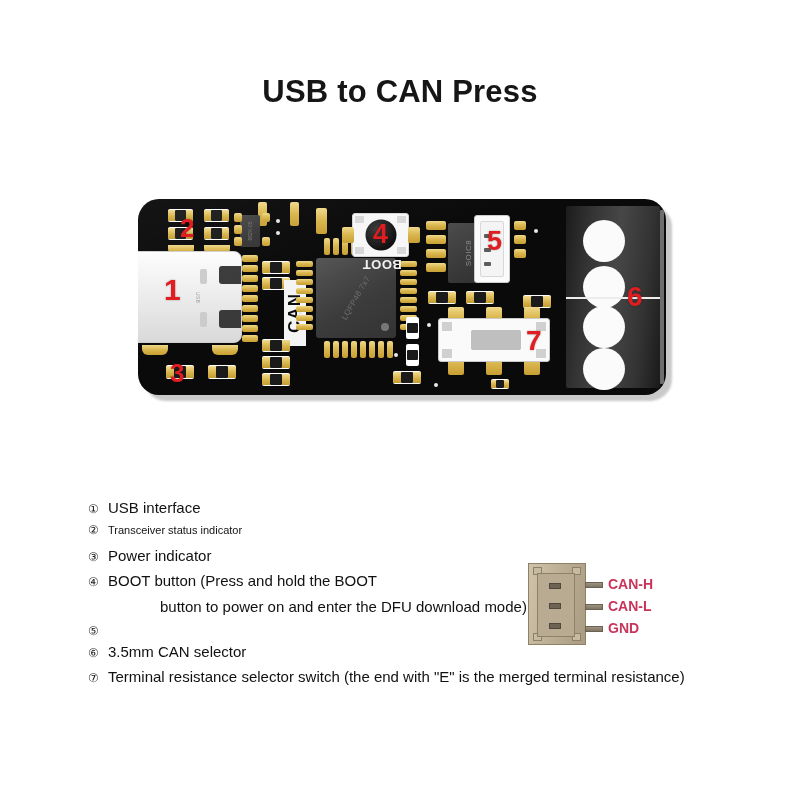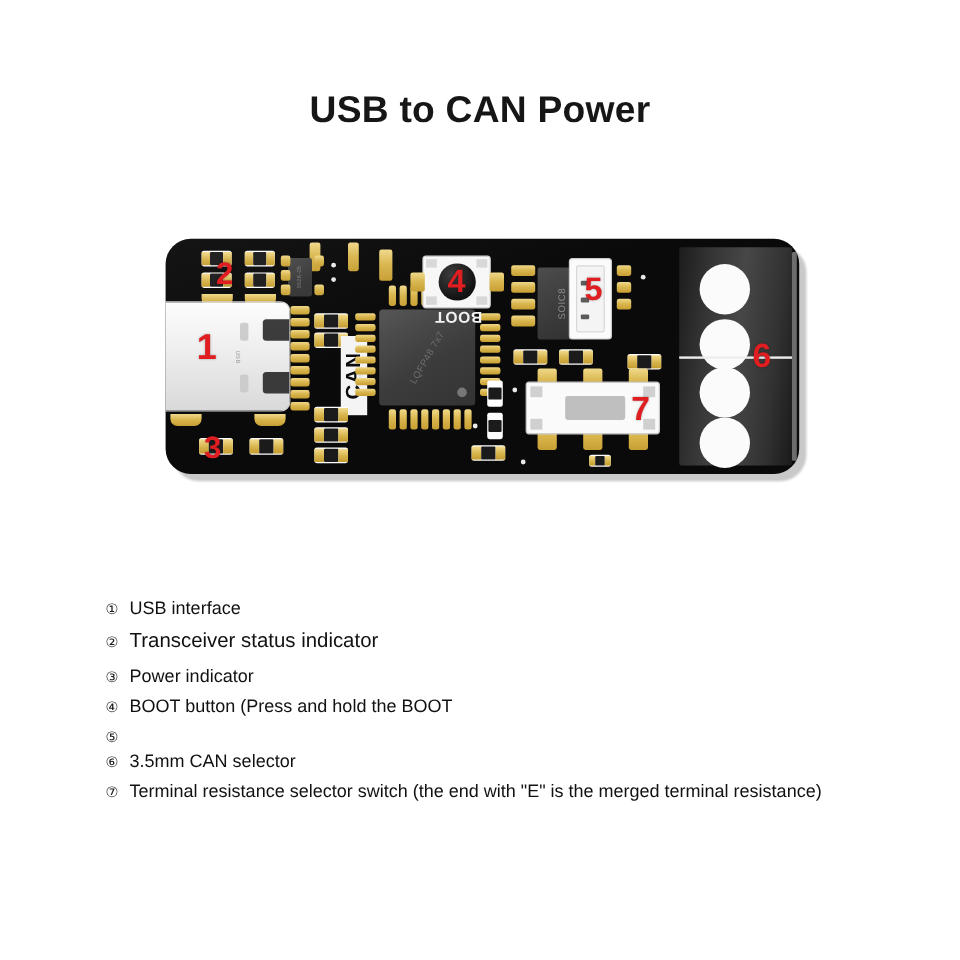--- a/index.html
+++ b/index.html
@@ -312,21 +312,21 @@
     color: #1a1a1a;
     line-height: 1;
   }
   .legend-text {
     font-size: 14.5px;
     color: #111111;
     text-underline-offset: 2.5px;
     text-decoration-thickness: 1px;
     line-height: 1.35;
   }
-  .legend-text.sm { font-size: 17px; }
+  .legend-text.sm { font-size: 11px; }
   .legend-text.lg { font-size: 15px; }
   .row-cont {
     padding-left: 62px;
   }
   .row-cont2 { padding-left: 72px; }
   .inline-tail {
     text-decoration: none;
     font-size: 14.5px;
     margin-left: 5px;
     white-space: nowrap;
@@ -372,21 +372,21 @@
     font-size: 14px;
     font-weight: 700;
     line-height: 1;
   }
 </style>
 </head>
 <body>
 
 <div id="page">
 
-  <div class="page-title">USB to CAN Power</div>
+  <div class="page-title">USB to CAN Press</div>
 
   <div class="board-wrap">
     <div class="board-shadow"></div>
     <div class="board">
 
       <div class="pad" style="left:120px;top:3px;width:9px;height:24px;"></div>
       <div class="pad" style="left:152px;top:3px;width:9px;height:24px;"></div>
       <div class="pad" style="left:178px;top:9px;width:11px;height:26px;"></div>
       <div class="trace" style="left:0;top:0;width:0;height:0;"></div>
 
@@ -645,31 +645,53 @@
     <div class="legend-row" style="margin-top:8px;">
       <span class="num">③</span>
       <span class="legend-text lg">Power indicator </span>
     </div>
 
     <div class="legend-row">
       <span class="num">④</span>
       <span class="legend-text lg">BOOT button (Press and hold the BOOT</span>
     </div>
 
+    <div class="legend-row row-cont2">
+      <span class="legend-text lg">button to power on and enter the DFU download mode)</span>
+    </div>
 
     <div class="legend-row" style="margin-top:8px;">
       <span class="num">⑤</span>
     </div>
 
     <div class="legend-row">
       <span class="num">⑥</span>
       <span class="legend-text lg">3.5mm CAN selector</span>
     </div>
 
     <div class="legend-row">
       <span class="num">⑦</span>
       <span class="legend-text lg">Terminal resistance selector switch (the end with "E" is the merged terminal resistance)</span>
     </div>
 
   </div>
 
+  <div class="pinout">
+    <div class="conn-body">
+      <span class="tab" style="left:4px;top:3px;"></span>
+      <span class="tab" style="right:4px;top:3px;"></span>
+      <span class="tab" style="left:4px;bottom:3px;"></span>
+      <span class="tab" style="right:4px;bottom:3px;"></span>
+      <span class="conn-cav">
+        <span class="slot" style="top:9px;"></span>
+        <span class="slot" style="top:29px;"></span>
+        <span class="slot" style="top:49px;"></span>
+      </span>
+    </div>
+    <span class="lead" style="top:22px;"></span>
+    <span class="lead" style="top:44px;"></span>
+    <span class="lead" style="top:66px;"></span>
+    <span class="sig" style="top:17px;">CAN-H</span>
+    <span class="sig" style="top:39px;">CAN-L</span>
+    <span class="sig" style="top:61px;">GND</span>
+  </div>
 
 </div>
 
 </body></html>

